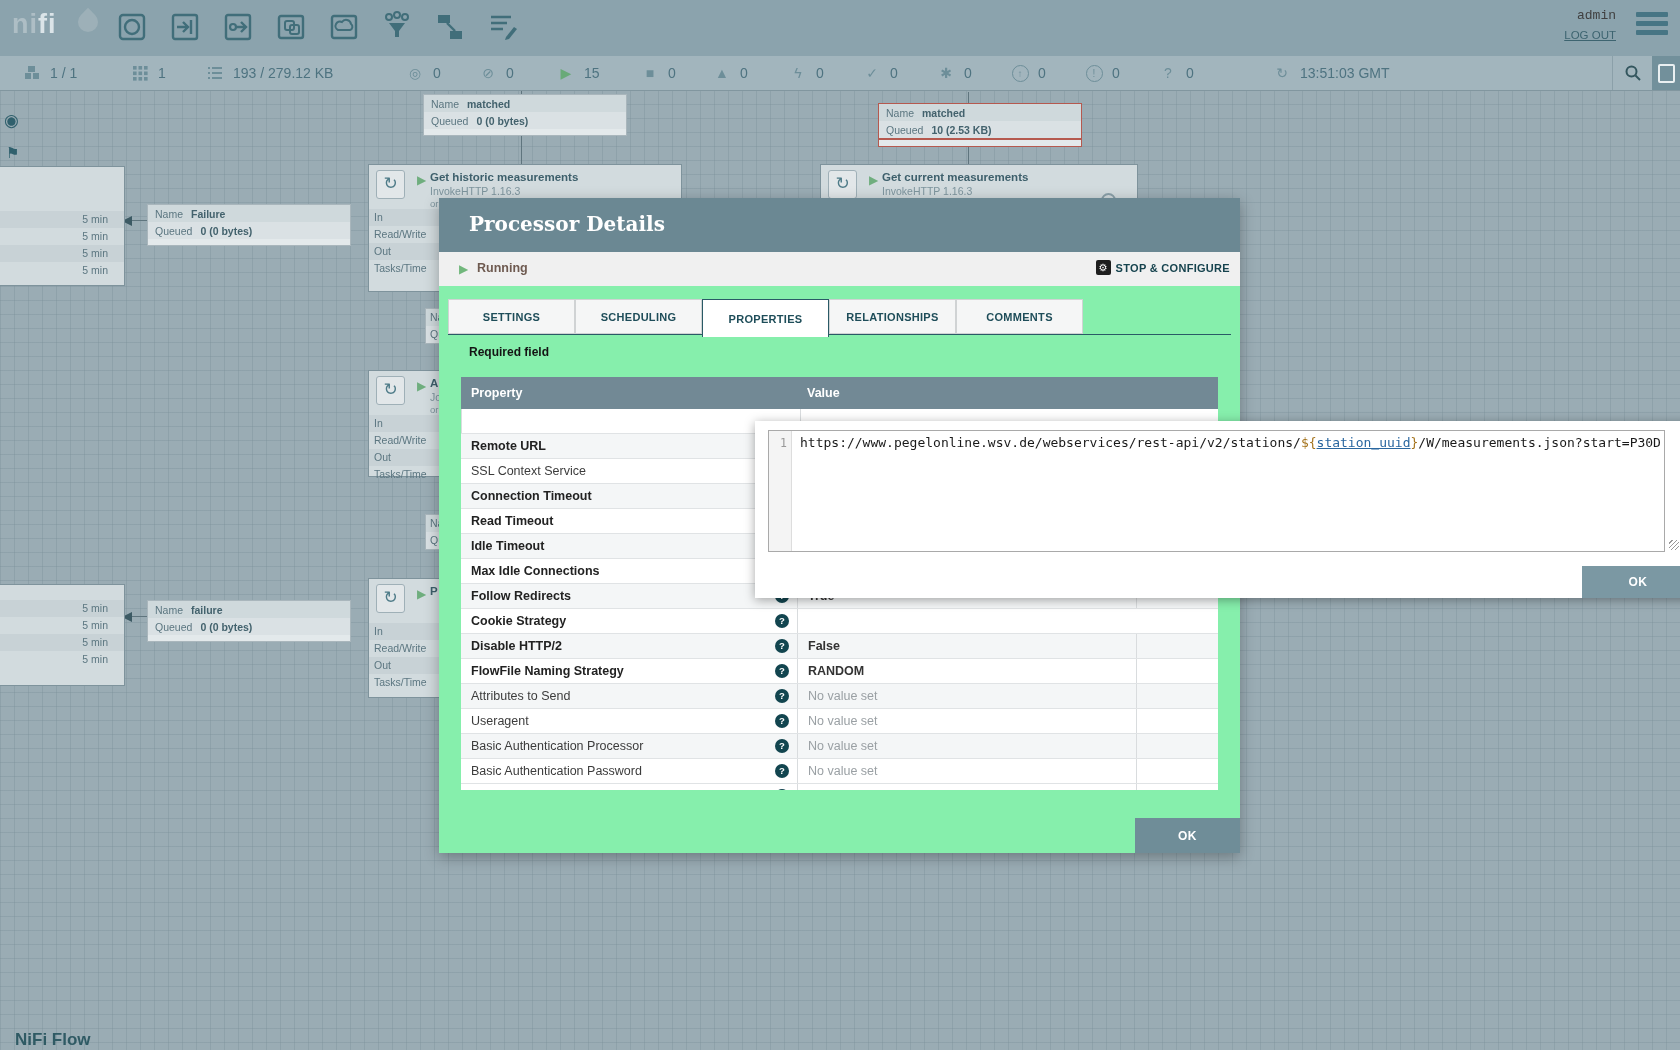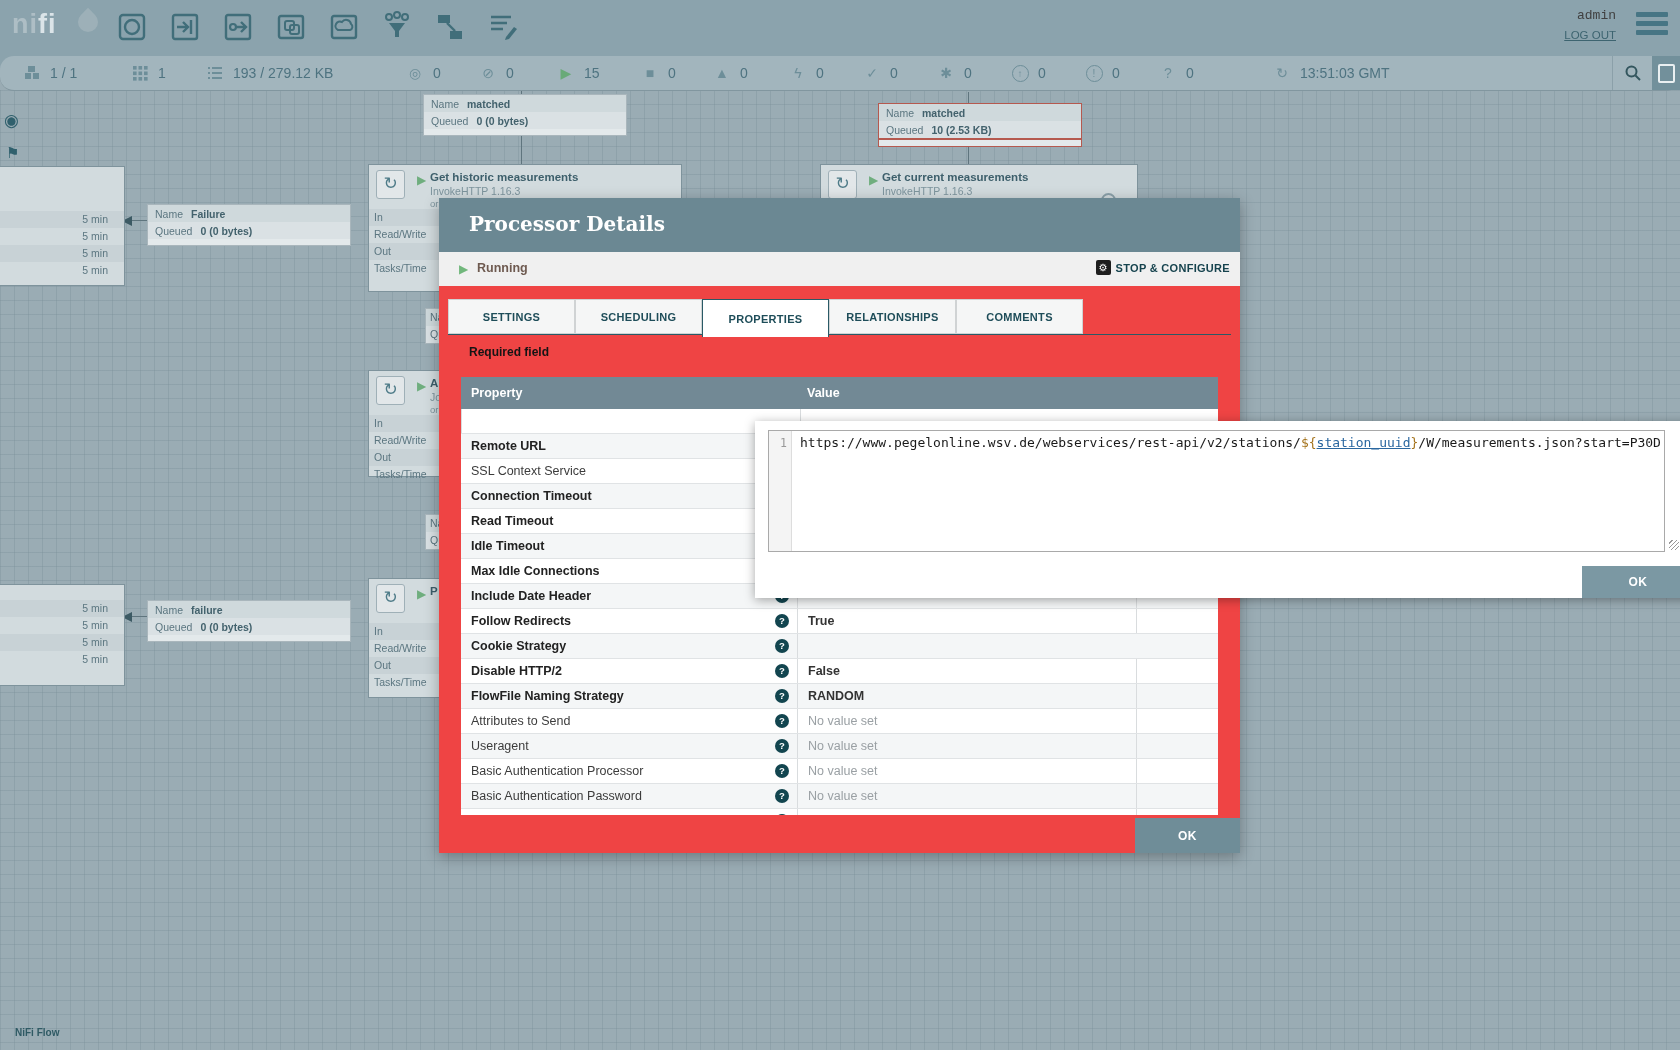--- a/index.html
+++ b/index.html
@@ -16,21 +16,21 @@
   .tb-icon{width:30px;height:32px;margin-right:23px;color:#416e7a;}
   .tb-icon svg{width:30px;height:32px;display:block;}
   .userbox{position:absolute;right:64px;top:8px;text-align:right;}
   .username{font-family:Liberation Mono, monospace;font-size:13px;color:#404040;}
   .logout{font-size:11.5px;color:#3d6470;text-decoration:underline;margin-top:6px;display:inline-block;}
   .hamburger{position:absolute;right:12px;top:12px;width:32px;height:26px;cursor:pointer;}
   .hamburger div{height:5px;background:#477584;margin-bottom:4px;border-radius:1px;}
 
   
   .statusbar{position:absolute;left:0;top:56px;width:1680px;height:34px;background:#a2b5bd;
-    border-bottom:1px solid rgba(70,92,102,.35);font-size:14px;color:#4e7380;border-radius:14px;}
+    border-bottom:1px solid rgba(70,92,102,.35);font-size:14px;color:#4e7380;}
   .sb-item{position:absolute;top:0;height:34px;display:flex;align-items:center;}
   .sb-ico{display:inline-flex;width:20px;justify-content:center;margin-right:8px;color:#6d8e99;font-size:14px;}
   .sb-ico svg{width:16px;height:16px;}
   .sb-ico.green{color:#69aa78;}
   .circ{display:inline-flex;width:15px;height:15px;border:1.5px solid #6d8e99;border-radius:50%;
     align-items:center;justify-content:center;font-size:10px;}
   .sb-time{position:absolute;left:1272px;top:0;height:34px;display:flex;align-items:center;}
   .sb-search{position:absolute;left:1612px;top:0;width:40px;height:34px;border-left:1px solid #8ba0a9;
     display:flex;align-items:center;justify-content:center;}
   .sb-bulletin{position:absolute;left:1652px;top:0;width:28px;height:34px;background:#72909b;
@@ -67,24 +67,24 @@
   .cutproc{position:absolute;width:308px;background:#d2dbde;border:1px solid #7e939c;}
   .cut-rows{position:absolute;left:0;right:0;}
   .cut-row{height:17px;line-height:17px;font-size:10.5px;color:#5b7680;text-align:right;padding-right:16px;}
   .cut-row:nth-child(odd){background:#c8d2d6;}
   .badge{position:absolute;color:#30606d;}
   .mini-label{position:absolute;width:16px;background:#dae1e4;border:1px solid #a9b6bc;overflow:hidden;
     font-size:10.5px;color:#5b7680;}
   .mini-label div{height:17px;line-height:17px;padding-left:4px;white-space:nowrap;}
   .mini-label div:first-child{background:#cfd9dc;}
   .proc-badge{position:absolute;width:11px;height:11px;border:2px solid #8aa0a9;border-radius:50%;}
-  .canvas-footer{position:absolute;left:15px;bottom:12px;font-size:10px;font-weight:600;color:#2f5a64;margin-top:48px;}
+  .canvas-footer{position:absolute;left:15px;bottom:0;font-size:17px;font-weight:600;color:#2f5a64;margin-top:48px;}
 
   
-  .dialog{position:absolute;left:439px;top:198px;width:801px;height:655px;background:#ef4444;
+  .dialog{position:absolute;left:439px;top:198px;width:801px;height:655px;background:#86efac;
     box-shadow:0 4px 14px rgba(0,0,0,.3);z-index:10;}
   .dlg-head{position:absolute;left:0;top:0;right:0;height:54px;background:#6b8893;}
   .dlg-title{position:absolute;left:30px;top:14px;font-family:"DejaVu Serif",serif;
     font-size:20px;font-weight:bold;color:#fff;}
   .dlg-status{position:absolute;left:0;top:54px;right:0;height:34px;background:#f0f0f0;}
   .run-play{position:absolute;left:20px;top:10px;color:#71b77c;font-size:12px;}
   .run-text{position:absolute;left:38px;top:9px;font-size:12.5px;font-weight:bold;color:#6e5a50;}
   .stopcfg{position:absolute;right:10px;top:8px;display:flex;align-items:center;cursor:pointer;}
   .stopcfg-ico{width:15px;height:15px;background:#1e1e1e;border-radius:2px;color:#fff;font-size:10px;
     line-height:15px;text-align:center;margin-right:5px;}
@@ -492,25 +492,20 @@
             <div class="tc tc-p"><span class="req">Idle Timeout</span><span class="help">?</span></div>
             <div class="tc tc-v"></div>
             <div class="tc tc-x"></div>
           </div>
           <div class="t-row">
             <div class="tc tc-p"><span class="req">Max Idle Connections</span><span class="help">?</span></div>
             <div class="tc tc-v"></div>
             <div class="tc tc-x"></div>
           </div>
           <div class="t-row">
-            <div class="tc tc-p"><span class="req">Include Date Header</span><span class="help">?</span></div>
-            <div class="tc tc-v"></div>
-            <div class="tc tc-x"></div>
-          </div>
-          <div class="t-row">
             <div class="tc tc-p"><span class="req">Follow Redirects</span><span class="help">?</span></div>
             <div class="tc tc-v">True</div>
             <div class="tc tc-x"></div>
           </div>
           <div class="t-row">
             <div class="tc tc-p"><span class="req">Cookie Strategy</span><span class="help">?</span></div>
             <div class="tc tc-x"></div>
           </div>
           <div class="t-row">
             <div class="tc tc-p"><span class="req">Disable HTTP/2</span><span class="help">?</span></div>

